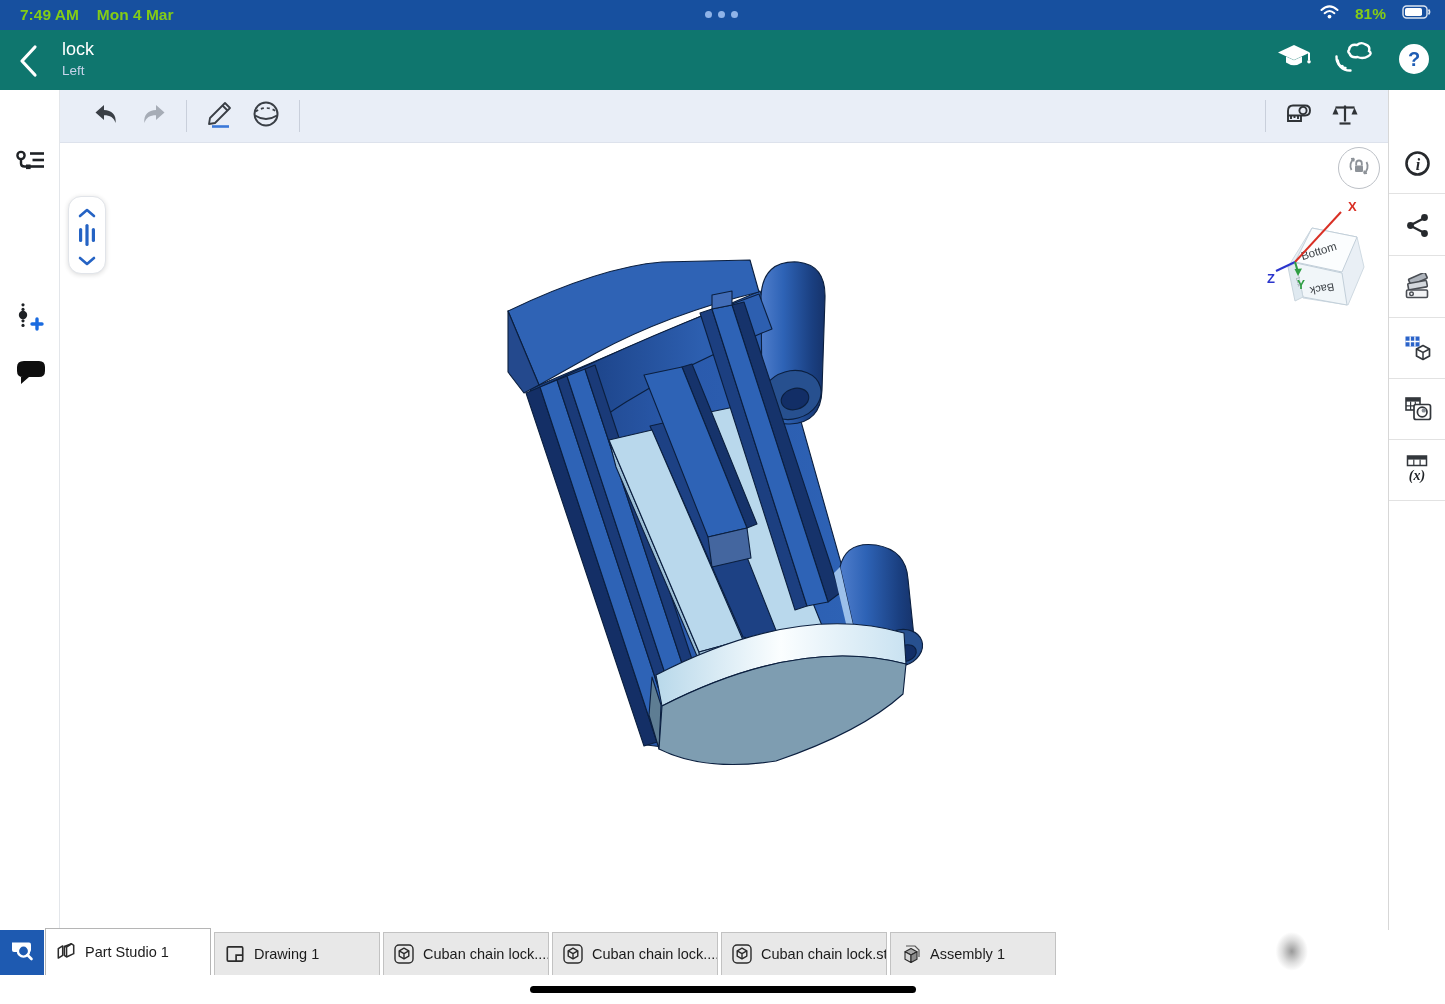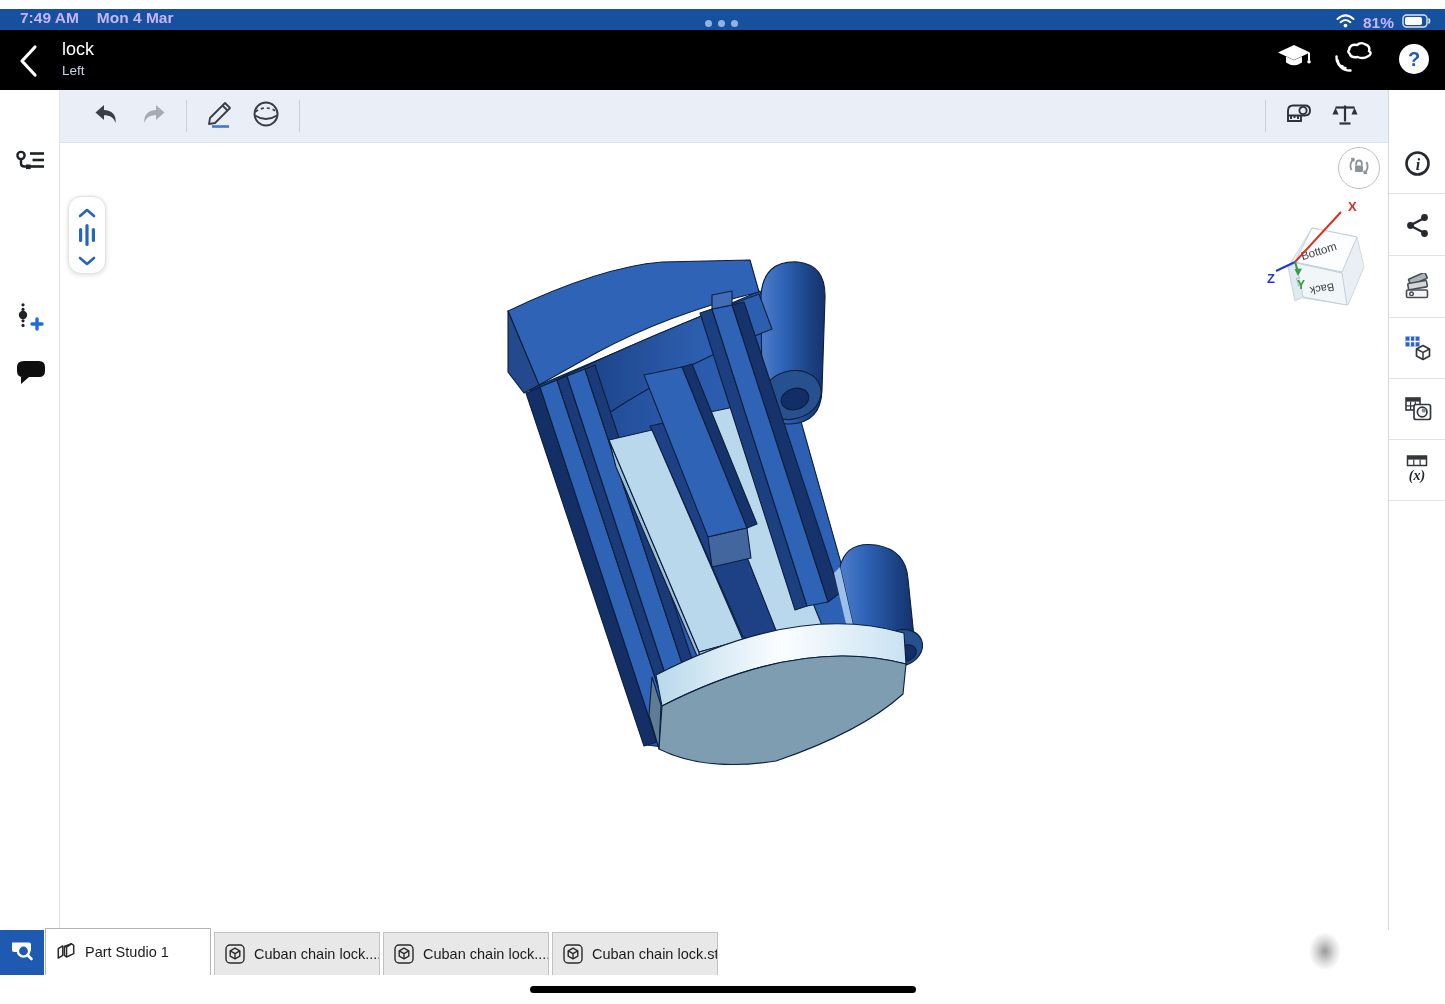--- a/index.html
+++ b/index.html
@@ -1,30 +1,30 @@
 <!DOCTYPE html>
 <html><head>
 <meta charset="utf-8">
 <style>
   html,body{margin:0;padding:0;}
   body{width:1445px;height:1004px;position:relative;overflow:hidden;background:#fff;
        font-family:"Liberation Sans",sans-serif;-webkit-font-smoothing:antialiased;}
   .abs{position:absolute;}
 
   
-  .statusbar{left:0;top:9px;width:1445px;height:30px;background:#17509f;color:#c4b5fd;
-             display:flex;font-size:15.5px;font-weight:700;}
+  .statusbar{left:0;top:0;width:1445px;height:30px;background:#17509f;color:#84cc16;
+             display:flex;align-items:center;font-size:15.5px;font-weight:700;}
   .statusbar .time{margin-left:20px;}
   .statusbar .date{margin-left:18px;font-weight:600;}
   .sys-dots{position:absolute;left:705px;top:11px;display:flex;gap:6px;}
   .sys-dots i{width:7px;height:7px;border-radius:50%;background:#8fb3e8;}
-  .status-right{position:absolute;right:13px;top:0;height:28px;display:flex;align-items:center;gap:8px;}
-
-  
-  .header{left:0;top:30px;width:1445px;height:64px;background:#000000;color:#fff;}
+  .status-right{position:absolute;right:13px;top:0;height:28px;display:flex;align-items:center;gap:16px;}
+
+  
+  .header{left:0;top:30px;width:1445px;height:64px;background:#0f766e;color:#fff;}
   .back-btn{position:absolute;left:14px;top:14px;width:32px;height:34px;cursor:pointer;}
   .doc-title{position:absolute;left:62px;top:8px;font-size:18px;font-weight:500;line-height:22px;}
   .doc-sub{position:absolute;left:62px;top:32px;font-size:13.5px;color:#c7d4ea;line-height:18px;}
   .header-icons{position:absolute;right:12px;top:10px;display:flex;align-items:center;gap:22px;}
   .hicon{width:38px;height:38px;display:flex;align-items:center;justify-content:center;}
   .help-circle{width:30px;height:30px;border-radius:50%;background:#fff;color:#1e5cb4;
                display:flex;align-items:center;justify-content:center;font-size:20px;font-weight:800;}
 
   
   .left-rail{left:0;top:90px;width:60px;height:840px;background:#fff;border-right:1px solid #e3e6ea;box-sizing:border-box;}
@@ -46,21 +46,21 @@
   
   .canvas{left:60px;top:143px;width:1328px;height:785px;background:#fff;overflow:hidden;}
 
   .flyout{position:absolute;left:8px;top:53px;width:38px;height:78px;background:#fff;border:1px solid #e1e4e9;
           border-radius:13px;box-shadow:0 1px 5px rgba(0,0,0,.14);display:flex;flex-direction:column;
           align-items:center;justify-content:space-between;padding:7px 0;box-sizing:border-box;}
   .rotate-btn{position:absolute;left:1278px;top:4px;width:42px;height:42px;border-radius:50%;background:#fff;
               border:1.5px solid #bcc0c6;box-sizing:border-box;display:flex;align-items:center;justify-content:center;}
 
   
-  .tabbar{left:0;top:928px;width:1310px;height:47px;background:#fff;padding-left:33px;}
+  .tabbar{left:0;top:928px;width:1310px;height:47px;background:#fff;}
   .tab-search{position:absolute;left:0;top:2px;width:44px;height:45px;background:#1e5ab1;
               display:flex;align-items:center;justify-content:center;}
   .tabs{position:absolute;left:45px;top:0;right:0;height:47px;display:flex;gap:3px;overflow:hidden;}
   .tab{flex:0 0 166px;display:flex;align-items:center;gap:8px;padding:0 9px;box-sizing:border-box;
        background:#e8e8e8;border:1px solid #c2c2c2;border-bottom:none;margin-top:4px;height:43px;
        font-size:14.5px;color:#1b1b1b;white-space:nowrap;overflow:hidden;}
   .tab.active{margin-top:0;height:47px;background:#fff;border-color:#b5b5b5;}
   .tab-icon{width:22px;height:22px;flex:0 0 22px;display:flex;align-items:center;justify-content:center;}
   .tab-scroll-smudge{position:absolute;right:2px;top:4px;width:36px;height:43px;
        background:radial-gradient(closest-side at 55% 45%, rgba(70,70,70,.55), rgba(70,70,70,.18) 60%, rgba(70,70,70,0));}
@@ -489,20 +489,31 @@
               <path d="M3 7 L7 4.5 L7 13 L3 15.5 Z"></path>
               <path d="M8.5 5 L15 2.5 L17 4 L17 11.5 L10.5 14.5 L8.5 13 Z"></path>
               <path d="M15 2.5 L10.5 5.5 L10.5 14.5 M10.5 5.5 L8.5 5"></path>
             </g>
           </svg>
         </span>
         <span class="tab-label">Part Studio 1</span>
       </div>
       <div class="tab">
         <span class="tab-icon">
+          <svg width="22" height="22" viewBox="0 0 20 20">
+            <g fill="none" stroke="#2b2b2b" stroke-width="1.5">
+              <rect x="3" y="3.5" width="14" height="13" rx="1"></rect>
+              <path d="M11 16.5 V11 H17"></path>
+            </g>
+          </svg>
+        </span>
+        <span class="tab-label">Drawing 1</span>
+      </div>
+      <div class="tab">
+        <span class="tab-icon">
           <svg width="22" height="22" viewBox="0 0 22 22">
             <g fill="none" stroke="#2b2b2b" stroke-width="1.4" stroke-linejoin="round">
               <rect x="2" y="2" width="18" height="18" rx="4"></rect>
               <path d="M11 5.2 L15.8 7.9 V13.1 L11 15.8 L6.2 13.1 V7.9 Z"></path>
               <path d="M6.2 7.9 L11 10.6 L15.8 7.9 M11 10.6 V15.8"></path>
             </g>
           </svg>
         </span>
         <span class="tab-label">Cuban chain lock....</span>
       </div>
@@ -523,17 +534,30 @@
           <svg width="22" height="22" viewBox="0 0 22 22">
             <g fill="none" stroke="#2b2b2b" stroke-width="1.4" stroke-linejoin="round">
               <rect x="2" y="2" width="18" height="18" rx="4"></rect>
               <path d="M11 5.2 L15.8 7.9 V13.1 L11 15.8 L6.2 13.1 V7.9 Z"></path>
               <path d="M6.2 7.9 L11 10.6 L15.8 7.9 M11 10.6 V15.8"></path>
             </g>
           </svg>
         </span>
         <span class="tab-label">Cuban chain lock.stl</span>
       </div>
+      <div class="tab">
+        <span class="tab-icon">
+          <svg width="22" height="22" viewBox="0 0 22 22">
+            <path d="M6 3 h9 l4 4 v7" fill="none" stroke="#555" stroke-width="1.2"></path>
+            <g stroke="#2b2b2b" stroke-width="1.1" stroke-linejoin="round">
+              <polygon points="11,5.5 17,8.8 11,12 5,8.8" fill="#a9a9a9"></polygon>
+              <polygon points="5,8.8 11,12 11,19.5 5,16.2" fill="#d7d7d7"></polygon>
+              <polygon points="11,12 17,8.8 17,16.2 11,19.5" fill="#8c8c8c"></polygon>
+            </g>
+          </svg>
+        </span>
+        <span class="tab-label">Assembly 1</span>
+      </div>
     </div>
   <div class="tab-scroll-smudge"></div>
 </div>
 
 <div class="abs home-indicator"></div>
 
 </body></html>

